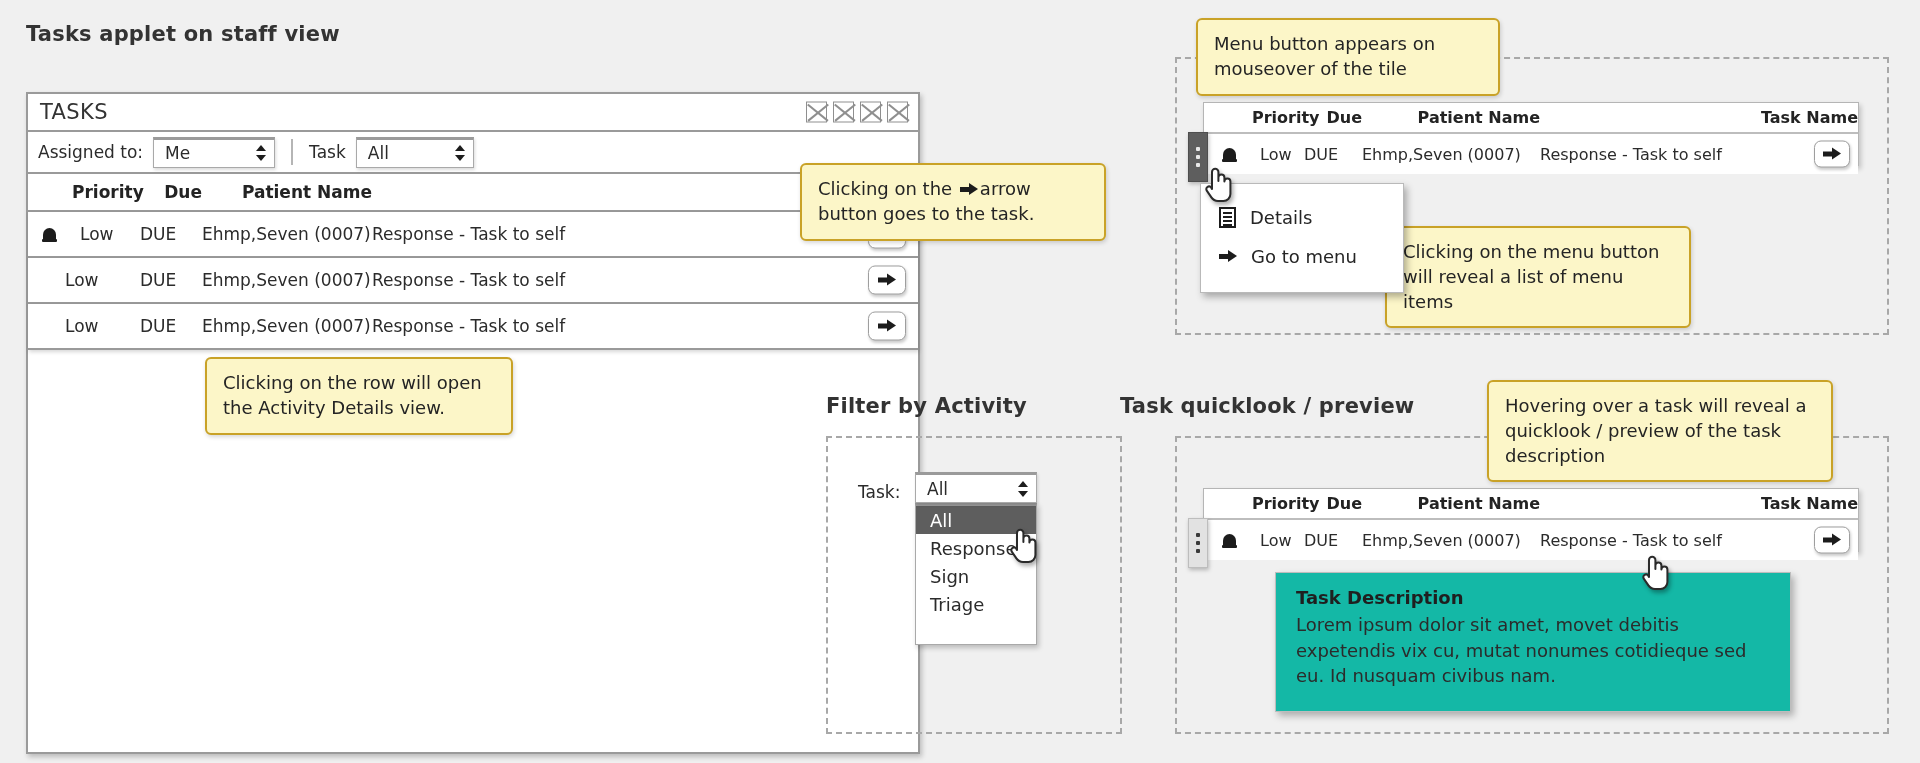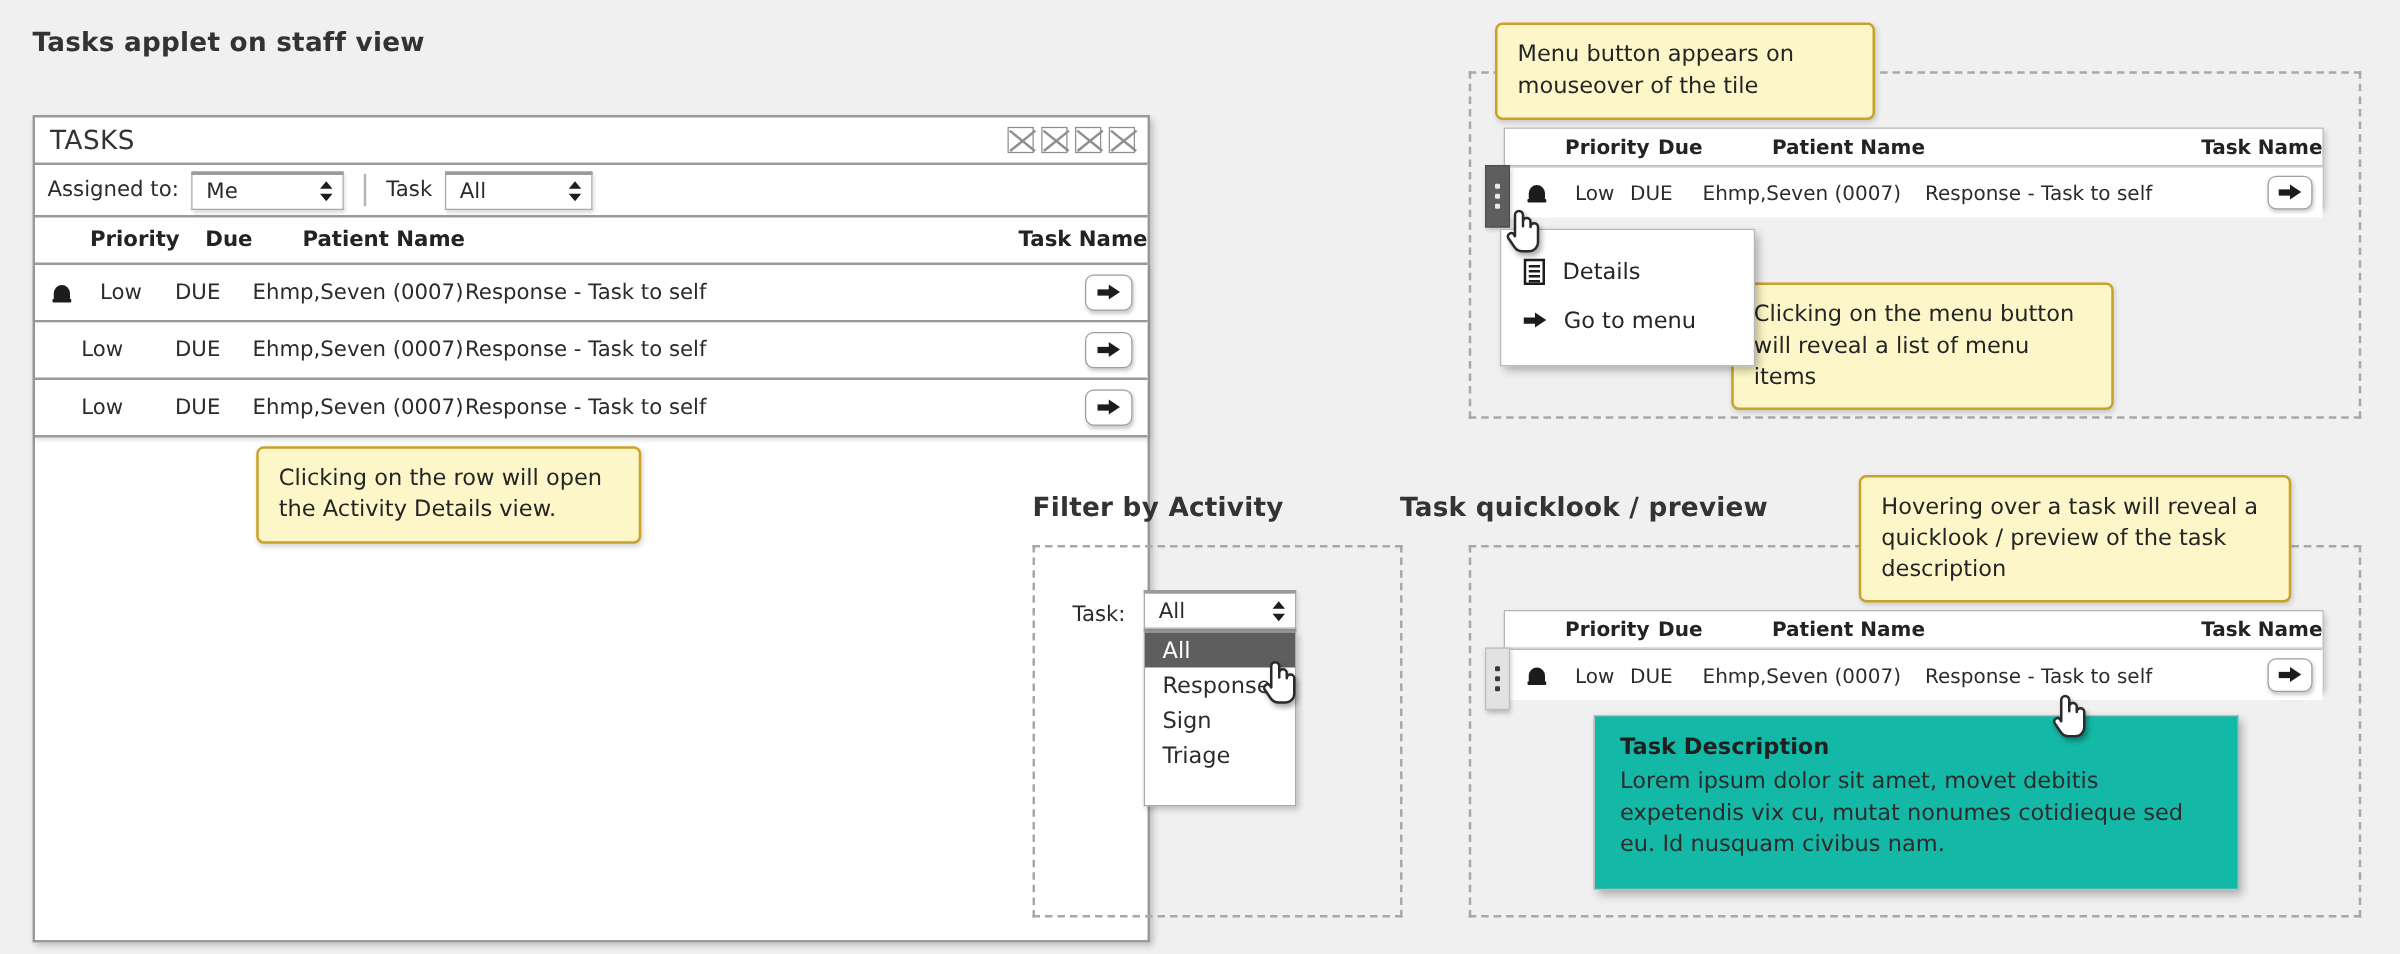--- a/index.html
+++ b/index.html
@@ -374,20 +374,23 @@
       <div class="c-pat">Ehmp,Seven (0007)</div>
       <div class="c-task">Response - Task to self</div>
       <div class="go-btn">
         <span class="arrow-glyph"></span>
       </div>
     </div>
   </div>
 
   <div class="note" style="left:205px; top:357px; width:308px;">Clicking on the row will open the Activity Details view.</div>
 
+  <div class="note" style="left:800px; top:163px; width:306px;">
+    <span>Clicking on the </span><span class="arrow-glyph" style="display:inline-block; vertical-align:-1px; margin:0 2px;"></span><span>arrow button goes to the task.</span>
+  </div>
 
   <div class="dashed-frame" style="left:1175px; top:57px; width:714px; height:278px;"></div>
 
   <div class="panel" style="left:1203px; top:102px; width:656px; height:64px;">
     <div class="task-head" style="height:30px; font-size:16px;">
       <div class="head-prio" style="width:100px; padding-left:48px;">Priority</div>
       <div class="head-due" style="width:58px;">Due</div>
       <div class="head-pat" style="width:178px;">Patient Name</div>
       <div class="c-task">Task Name</div>
     </div>

